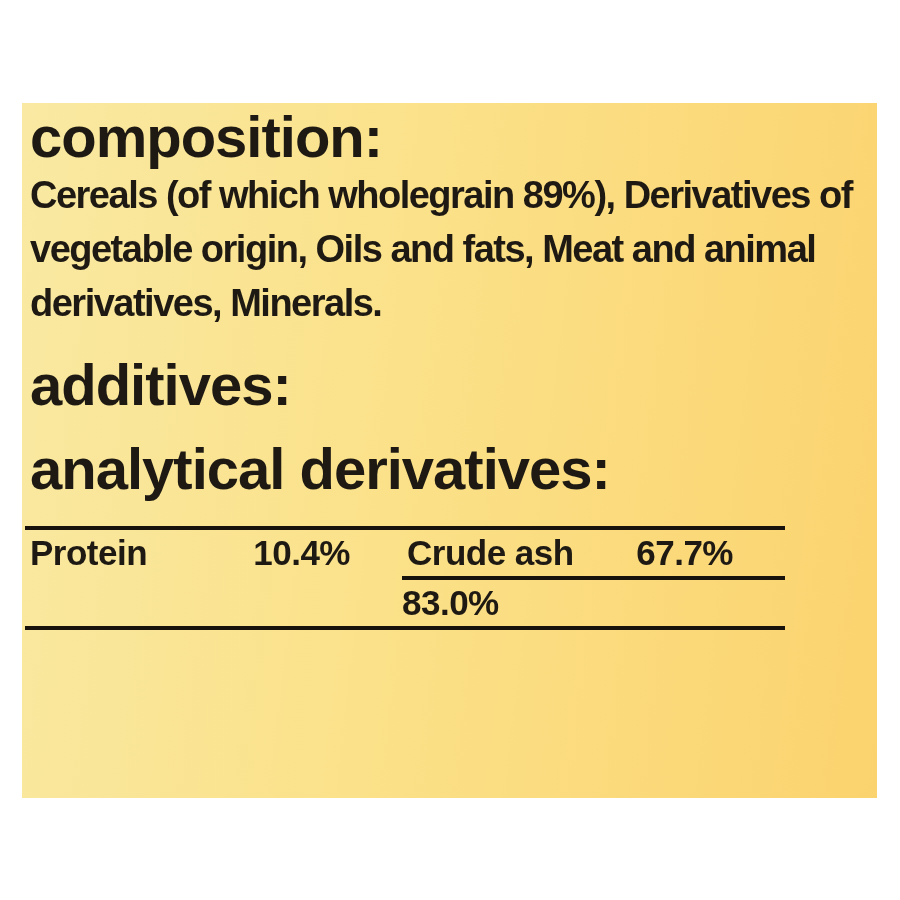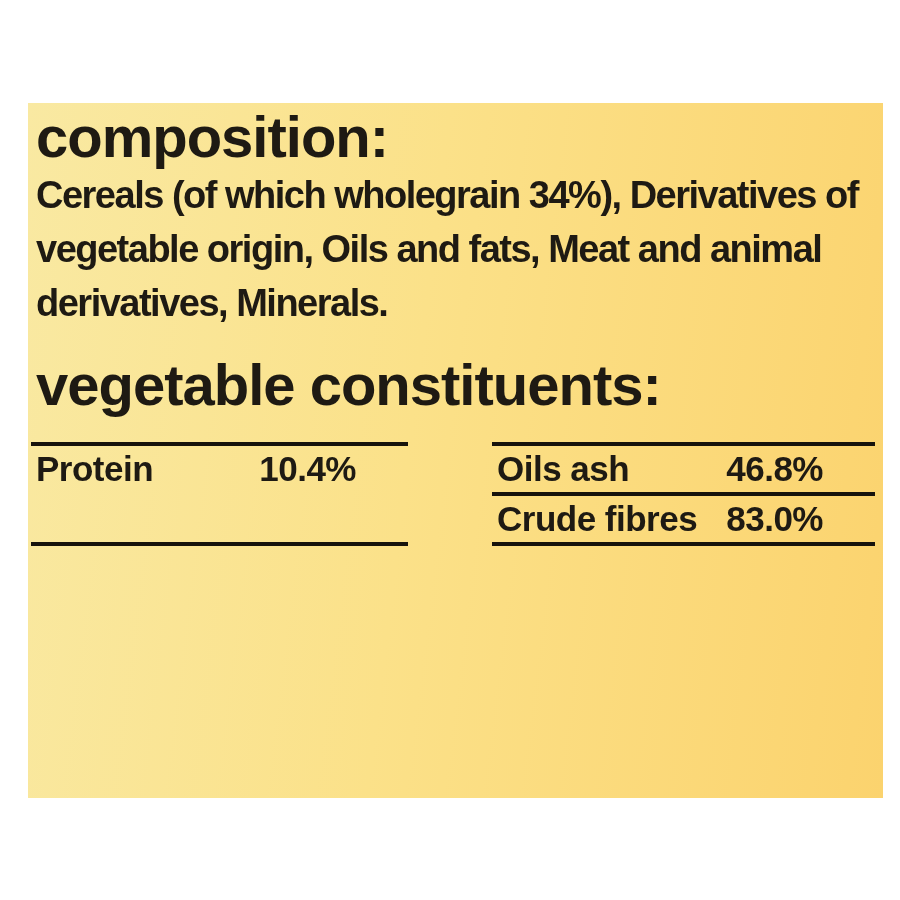--- a/index.html
+++ b/index.html
@@ -6,21 +6,21 @@
     margin: 0;
     padding: 0;
     width: 900px;
     height: 900px;
     background: var(--page-bg, #ffffff);
     font-family: "Liberation Sans", sans-serif;
     overflow: hidden;
   }
   .panel {
     position: absolute;
-    left: 28px;
+    left: 22px;
     top: 103px;
     width: 855px;
     height: 695px;
     box-sizing: border-box;
     padding: 0 8px;
     overflow: hidden;
     color: var(--ink, #1e1a13);
     background: linear-gradient(97deg,
       var(--panel-left, #f9e9a2) 0%,
       var(--panel-mid, #fbe189) 45%,
@@ -38,21 +38,20 @@
   .body-text {
     margin: 2px 0 0 0;
     font-size: 38px;
     line-height: 54px;
     font-weight: bold;
     letter-spacing: -1.5px;
     white-space: pre-line;
   }
   .tables {
     display: flex;
-    gap: 84px;
     margin-top: 28px;
     margin-left: -5px;
   }
   .ntable { border-bottom: 4px solid var(--line, #17130c); }
   .ntable.left  { width: 377px; }
   .ntable.right { width: 383px; }
   .nrow {
     border-top: 4px solid var(--line, #17130c);
     height: 46px;
     display: flex;
@@ -65,42 +64,42 @@
   .nlabel { padding-left: 5px; white-space: nowrap; }
   .nvalue { padding-right: 52px; white-space: nowrap; text-align: center; }
 </style>
 </head>
 <body>
 
 <div class="panel">
 
   <div class="heading first">composition:</div>
 
-  <div class="body-text">Cereals (of which wholegrain 34%), Derivatives of
+  <div class="body-text">Cereals (of which wholegrain 89%), Derivatives of
 vegetable origin, Oils and fats, Meat and animal
 derivatives, Minerals.</div>
 
+  <div class="heading mid">additives:</div>
 
 
-  <div class="heading mid">vegetable constituents:</div>
+  <div class="heading mid">analytical derivatives:</div>
 
   <div class="tables">
 
     <div class="ntable left">
       <div class="nrow">
         <span class="nlabel">Protein</span>
         <span class="nvalue">10.4%</span>
       </div>
     </div>
 
     <div class="ntable right">
       <div class="nrow">
-        <span class="nlabel">Oils ash</span>
-        <span class="nvalue">46.8%</span>
+        <span class="nlabel">Crude ash</span>
+        <span class="nvalue">67.7%</span>
       </div>
       <div class="nrow">
-        <span class="nlabel">Crude fibres</span>
         <span class="nvalue">83.0%</span>
       </div>
     </div>
 
   </div>
 </div>
 
 </body></html>

